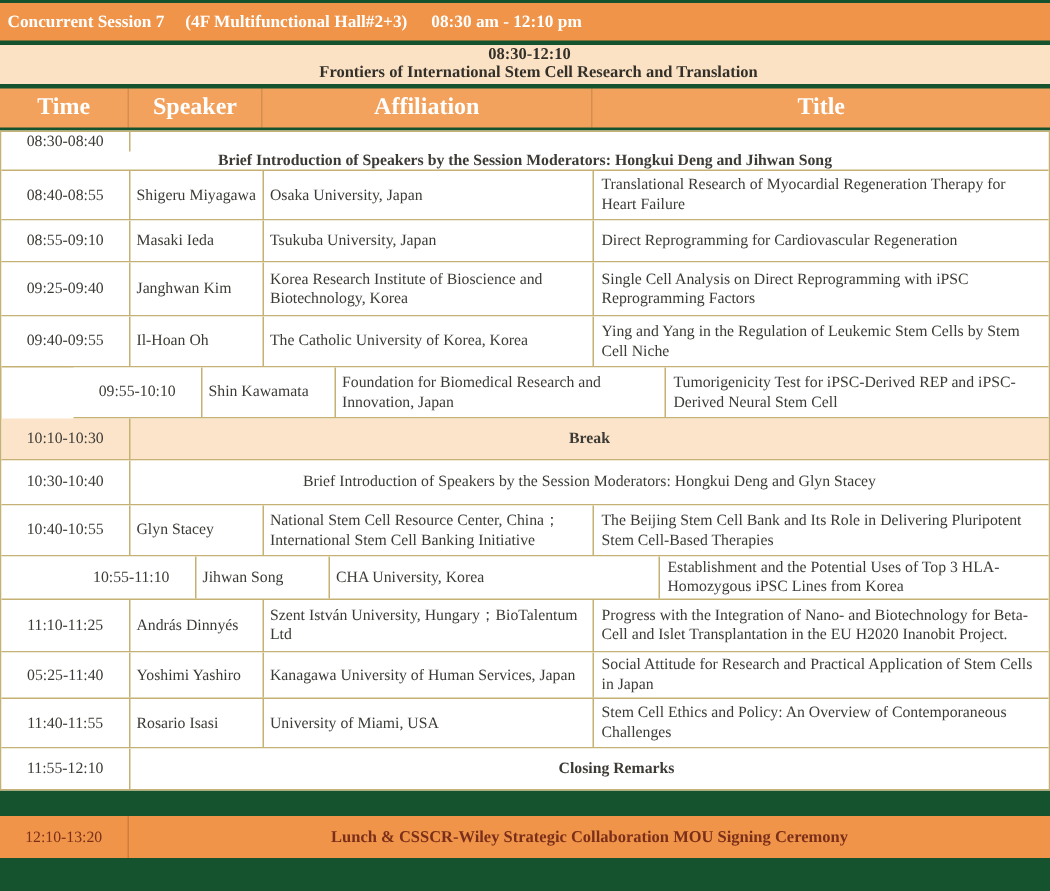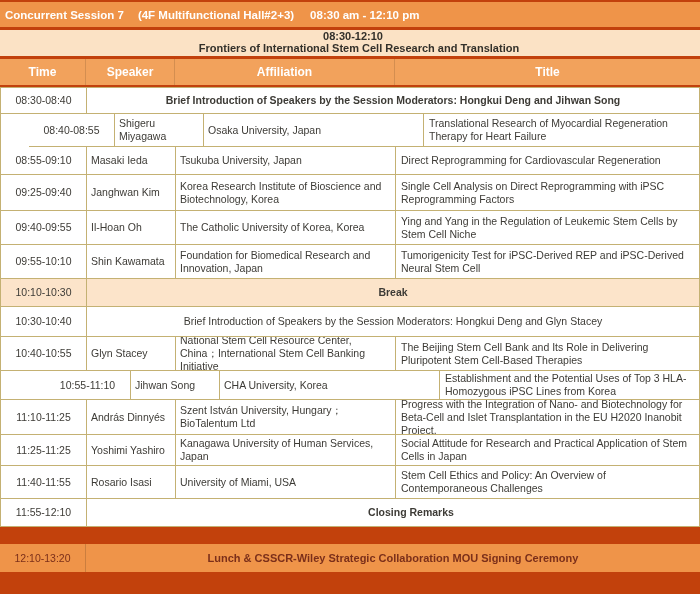--- a/index.html
+++ b/index.html
@@ -1,39 +1,39 @@
 <!DOCTYPE html>
 <html><head>
 <meta charset="utf-8">
 <style>
   html,body{margin:0;padding:0;background:#ffffff;}
   .page{
-    width:700px;height:594px;background:#c2410c;overflow:hidden;
-    font-family:Liberation Sans, sans-serif;
+    width:700px;height:594px;background:#14532d;overflow:hidden;
+    font-family:Liberation Serif, serif;
     position:relative;box-sizing:border-box;
   }
   
   .topbar{
     margin-top:2px;height:25px;background:#EF9449;color:#ffffff;
     display:flex;align-items:center;font-weight:bold;font-size:11.5px;
   }
   .topbar .sess{margin-left:5px}
   .topbar .venue{margin-left:14px}
   .topbar .tm{margin-left:16px}
   
   .session-row{
     margin-top:3px;height:26px;background:#FBE2C5;color:#33302A;
     display:flex;align-items:center;font-weight:bold;font-size:11px;flex-direction:column;
   }
   .session-row .st{margin-left:6px}
   .session-row .sname{margin-left:18px}
   
   .colhead{
     margin-top:3px;height:26px;background:#F2A25C;color:#ffffff;
-    display:flex;font-weight:bold;font-size:12px;
+    display:flex;font-weight:bold;font-size:16px;
   }
   .colhead .hc{
     display:flex;align-items:center;justify-content:center;
     box-sizing:border-box;border-right:1.5px solid rgba(0,0,0,0.12);
   }
   .colhead .hc:last-child{border-right:none}
   .hc.w-time{width:86px}
   .hc.w-speaker{width:89px}
   .hc.w-affil{width:220px}
   .hc.w-title{flex:1}
@@ -86,25 +86,25 @@
   </div>
 
   <div class="colhead">
     <div class="hc w-time">Time</div>
     <div class="hc w-speaker">Speaker</div>
     <div class="hc w-affil">Affiliation</div>
     <div class="hc w-title">Title</div>
   </div>
 
   <div class="tbl" id="tbl-body">
-      <div class="trow" style="height: 26px;">
+      <div class="trow" style="height: 26px; flex-direction: column;">
         <div class="td time">08:30-08:40</div>
         <div class="td merged bold">Brief Introduction of Speakers by the Session Moderators: Hongkui Deng and Jihwan Song</div>
       </div>
-      <div class="trow" style="height: 33px; margin-left: 28px;">
+      <div class="trow" style="height: 33px;">
         <div class="td time">08:40-08:55</div>
         <div class="td speaker">Shigeru Miyagawa</div>
         <div class="td affil">Osaka University, Japan</div>
         <div class="td title">Translational Research of Myocardial Regeneration Therapy for Heart Failure</div>
       </div>
       <div class="trow" style="height: 28px;">
         <div class="td time">08:55-09:10</div>
         <div class="td speaker">Masaki Ieda</div>
         <div class="td affil">Tsukuba University, Japan</div>
         <div class="td title">Direct Reprogramming for Cardiovascular Regeneration</div>
@@ -114,21 +114,21 @@
         <div class="td speaker">Janghwan Kim</div>
         <div class="td affil">Korea Research Institute of Bioscience and Biotechnology, Korea</div>
         <div class="td title">Single Cell Analysis on Direct Reprogramming with iPSC Reprogramming Factors</div>
       </div>
       <div class="trow" style="height: 34px;">
         <div class="td time">09:40-09:55</div>
         <div class="td speaker">Il-Hoan Oh</div>
         <div class="td affil">The Catholic University of Korea, Korea</div>
         <div class="td title">Ying and Yang in the Regulation of Leukemic Stem Cells by Stem Cell Niche</div>
       </div>
-      <div class="trow" style="height: 34px;">
+      <div class="trow" style="height: 34px; margin-left: 48px;">
         <div class="td time">09:55-10:10</div>
         <div class="td speaker">Shin Kawamata</div>
         <div class="td affil">Foundation for Biomedical Research and Innovation, Japan</div>
         <div class="td title">Tumorigenicity Test for iPSC-Derived REP and iPSC-Derived Neural Stem Cell</div>
       </div>
       <div class="trow" style="height: 28px; background: rgb(252, 228, 202);">
         <div class="td time">10:10-10:30</div>
         <div class="td merged bold">Break</div>
       </div>
       <div class="trow" style="height: 30px;">
@@ -147,21 +147,21 @@
         <div class="td affil">CHA University, Korea</div>
         <div class="td title">Establishment and the Potential Uses of Top 3 HLA-Homozygous iPSC Lines from Korea</div>
       </div>
       <div class="trow" style="height: 35px;">
         <div class="td time">11:10-11:25</div>
         <div class="td speaker">András Dinnyés</div>
         <div class="td affil">Szent István University, Hungary；BioTalentum Ltd</div>
         <div class="td title">Progress with the Integration of Nano- and Biotechnology for Beta-Cell and Islet Transplantation in the EU H2020 Inanobit Project.</div>
       </div>
       <div class="trow" style="height: 31px;">
-        <div class="td time">11:25-11:25</div>
+        <div class="td time">05:25-11:40</div>
         <div class="td speaker">Yoshimi Yashiro</div>
         <div class="td affil">Kanagawa University of Human Services, Japan</div>
         <div class="td title">Social Attitude for Research and Practical Application of Stem Cells in Japan</div>
       </div>
       <div class="trow" style="height: 33px;">
         <div class="td time">11:40-11:55</div>
         <div class="td speaker">Rosario Isasi</div>
         <div class="td affil">University of Miami, USA</div>
         <div class="td title">Stem Cell Ethics and Policy: An Overview of Contemporaneous Challenges</div>
       </div>

